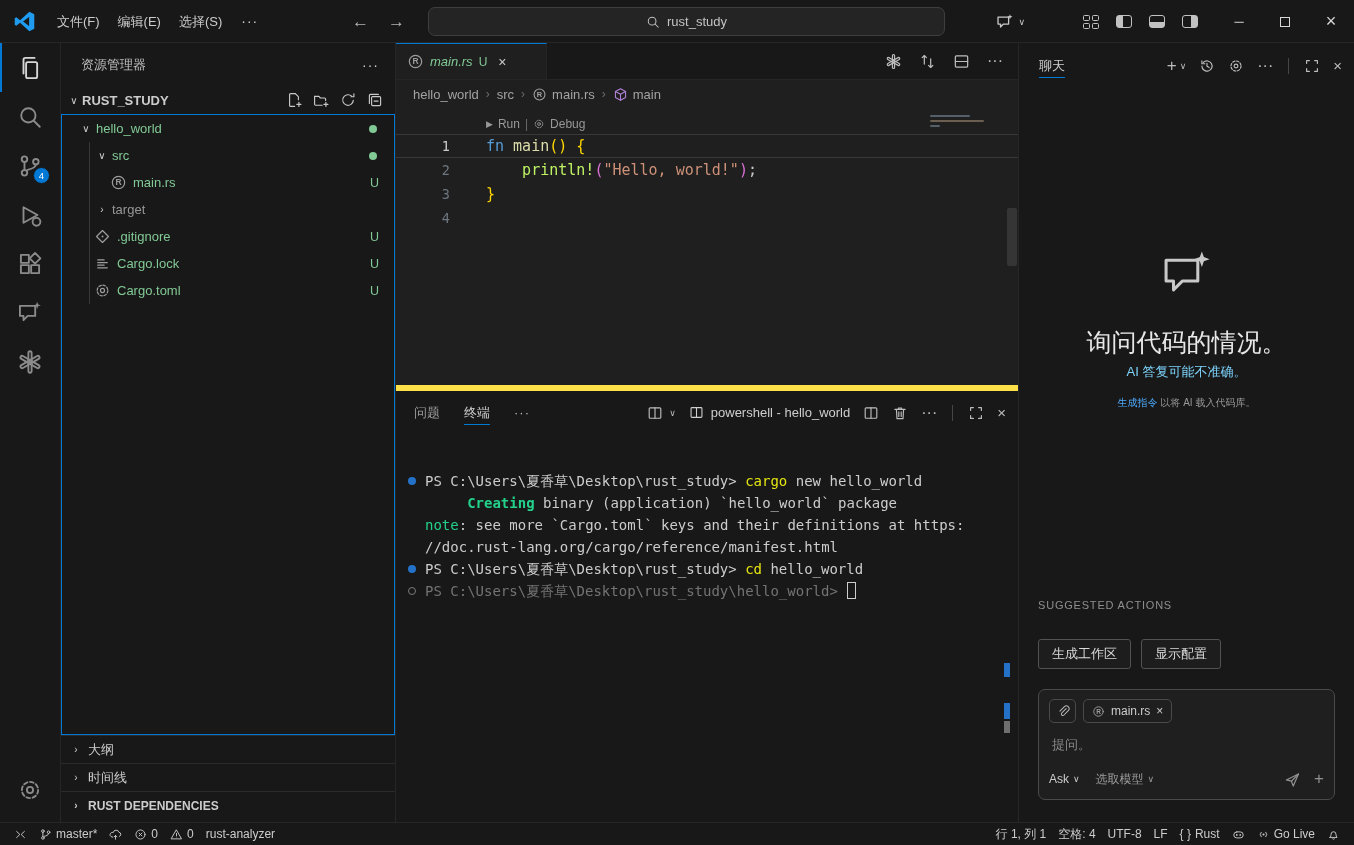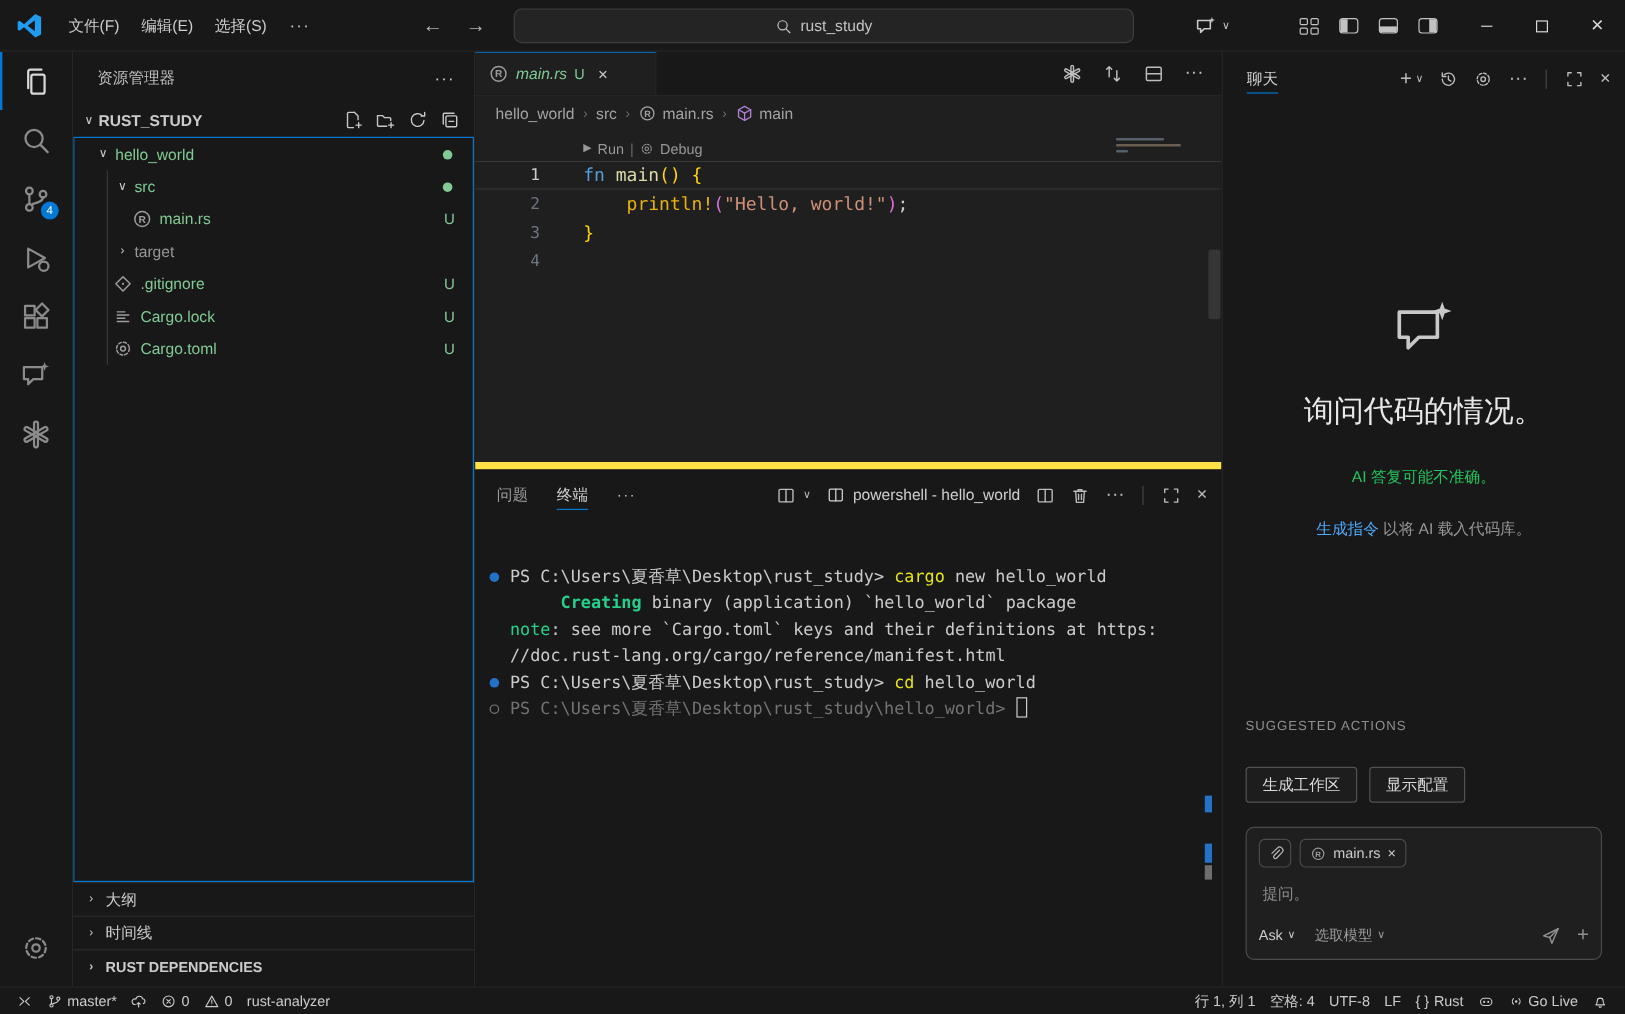--- a/index.html
+++ b/index.html
@@ -107,22 +107,22 @@
   .chat{position:absolute;left:1018px;right:0;top:43px;bottom:23px;background:#181818;border-left:1px solid #262626}
   .chat-header{height:45px;display:flex;align-items:center;padding:0 12px 0 20px}
   .chat-tab{font-size:13px;color:#cfcfcf;position:relative;height:45px;display:flex;align-items:center}
   .chat-tab::after{content:"";position:absolute;left:0;right:0;bottom:10px;height:1.5px;background:#0078d4}
   .chat-actions{margin-left:auto;display:flex;align-items:center;gap:13px;color:#bdbdbd}
   .chat-actions svg{width:16px;height:16px}
   .plus-glyph{font-size:17px;font-weight:400}
   .empty{position:absolute;top:205px;left:0;right:0;text-align:center}
   .empty .bigicon{width:54px;height:54px;color:#c8c8c8;margin:0 auto 24px;stroke-width:.9}
   .empty-title{font-size:25px;color:#e8e8e8}
-  .empty-sub{margin-top:30px;font-size:13px;color:#22c55e}
-  .empty-linkline{margin-top:25px;font-size:13px;color:#979797}
+  .empty-sub{margin-top:4px;font-size:13px;color:#7dd3fc}
+  .empty-linkline{margin-top:15px;font-size:10px;color:#979797}
   .bluelink{color:#4daafc}
   .chat-bottom{position:absolute;left:19px;right:19px;bottom:22px}
   .sug-label{font-size:11px;letter-spacing:.8px;color:#8f8f8f}
   .sug-actions{display:flex;gap:10px;margin-top:28px}
   .sug-btn{border:1px solid #525252;border-radius:3px;padding:5px 13px;font-size:13px;color:#dadada;background:#1d1d1d}
   .inputbox{margin-top:20px;background:#1f1f1f;border:1px solid #4a4a4a;border-radius:7px;padding:9px 10px 10px}
   .chips{display:flex;align-items:center;gap:7px}
   .clipbtn{width:27px;height:24px;border:1px solid #4a4a4a;border-radius:5px;display:flex;align-items:center;justify-content:center;color:#b8b8b8}
   .clipbtn svg{width:14px;height:14px}
   .chip{height:24px;border:1px solid #4a4a4a;border-radius:5px;display:flex;align-items:center;gap:6px;padding:0 8px;font-size:12px;color:#ccc}
@@ -525,21 +525,21 @@
         <span style="font-size:9px">▶</span>
         <span>Run</span>
         <span style="color:#6b6b6b">|</span>
         <svg class="ic" viewBox="0 0 16 16">
             <use href="#i-gear"></use>
           </svg>
         <span>Debug</span>
       </div>
       <div id="code-lines" class="mono">
           <div class="cline cur"><span class="lnum">1</span><span class="ltext"><span style="color: rgb(86, 156, 214);">fn</span><span style="color: rgb(220, 220, 170);"> main</span><span style="color: rgb(255, 215, 0);">()</span><span style="color: rgb(255, 215, 0);"> {</span></span></div>
-          <div class="cline"><span class="lnum">2</span><span class="ltext"><span style="color: #eab308; text-align: center;">    println!</span><span style="color: rgb(218, 112, 214);">(</span><span style="color: rgb(206, 145, 120);">"Hello, world!"</span><span style="color: rgb(218, 112, 214);">)</span><span style="color: rgb(204, 204, 204);">;</span></span></div>
+          <div class="cline"><span class="lnum">2</span><span class="ltext"><span style="color: #bef264; text-align: center;">    println!</span><span style="color: rgb(218, 112, 214);">(</span><span style="color: rgb(206, 145, 120);">"Hello, world!"</span><span style="color: rgb(218, 112, 214);">)</span><span style="color: rgb(204, 204, 204);">;</span></span></div>
           <div class="cline"><span class="lnum">3</span><span class="ltext"><span style="color: rgb(255, 215, 0);">}</span></span></div>
           <div class="cline"><span class="lnum">4</span><span class="ltext"></span></div>
         </div>
       <div class="minimap">
         <div style="width:40px"></div>
           <div style="width:54px;background:#6a5f50"></div>
           <div style="width:10px"></div>
       </div>
       <div class="ethumb"></div>
     </div>

